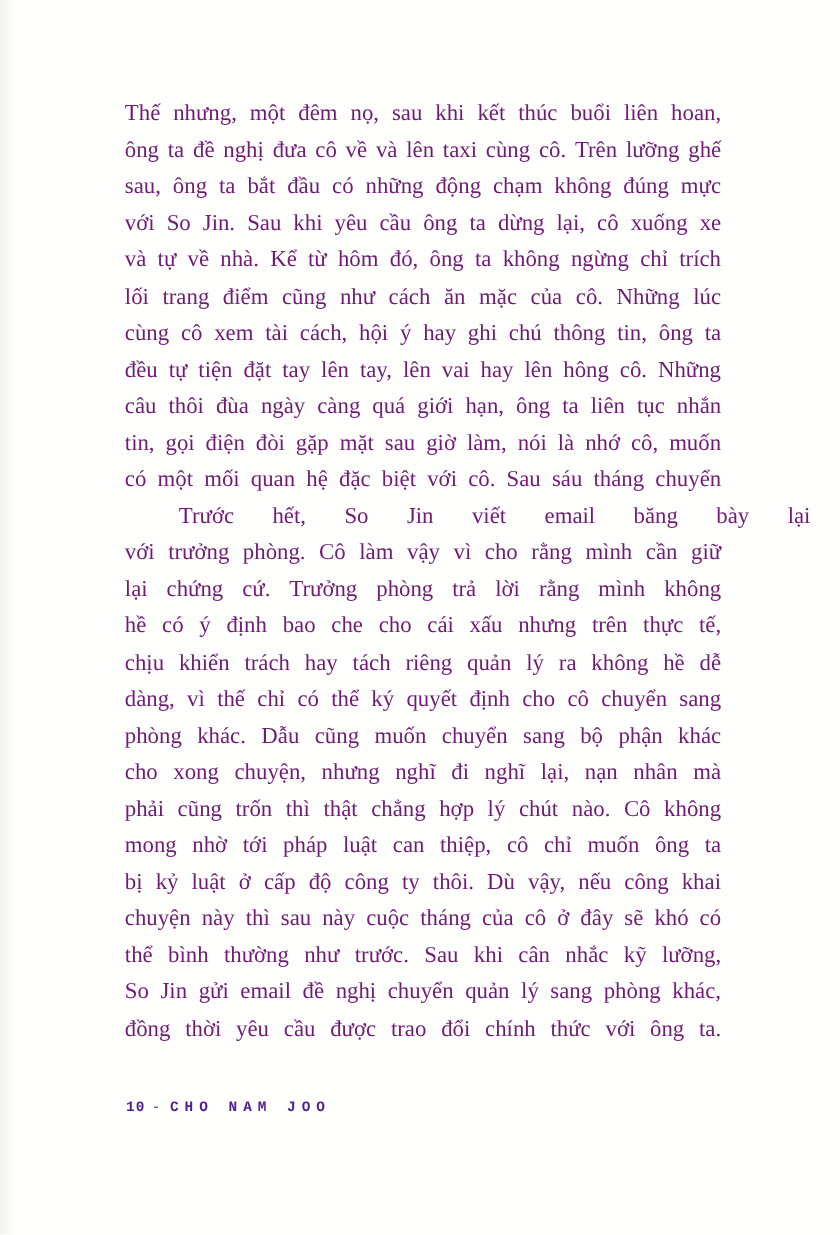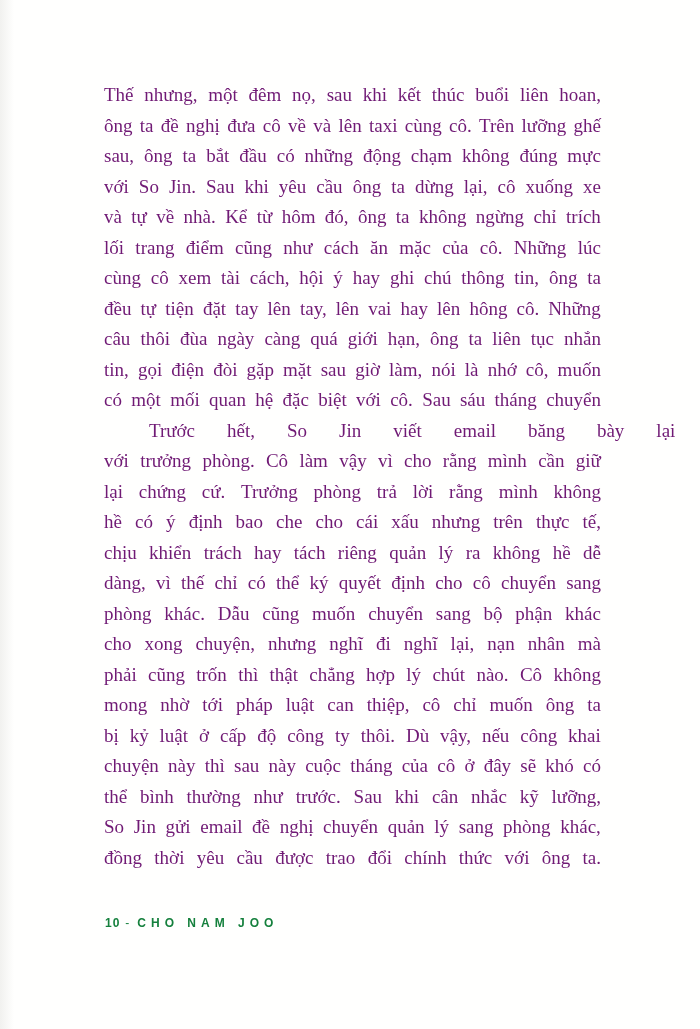--- a/index.html
+++ b/index.html
@@ -50,24 +50,24 @@
     text-align: left;
     white-space: nowrap;
   }
   
   .line.indent { padding-left: 45px; gap: 32px; }
 
   .footer {
     position: absolute;
     left: 105px;
     top: 916px;
-    font-family: Liberation Sans, sans-serif;
+    font-family: Liberation Mono, monospace;
     font-size: 12px;
     font-weight: 700;
-    color: #15803d;
+    color: #4c1d95;
     letter-spacing: 1px;
     white-space: nowrap;
   }
   .footer .sep { margin: 0 7px 0 5px; font-weight: 400; }
   .footer .author { letter-spacing: 5px; }
 </style>
 </head>
 <body>
 
 <div class="page">

